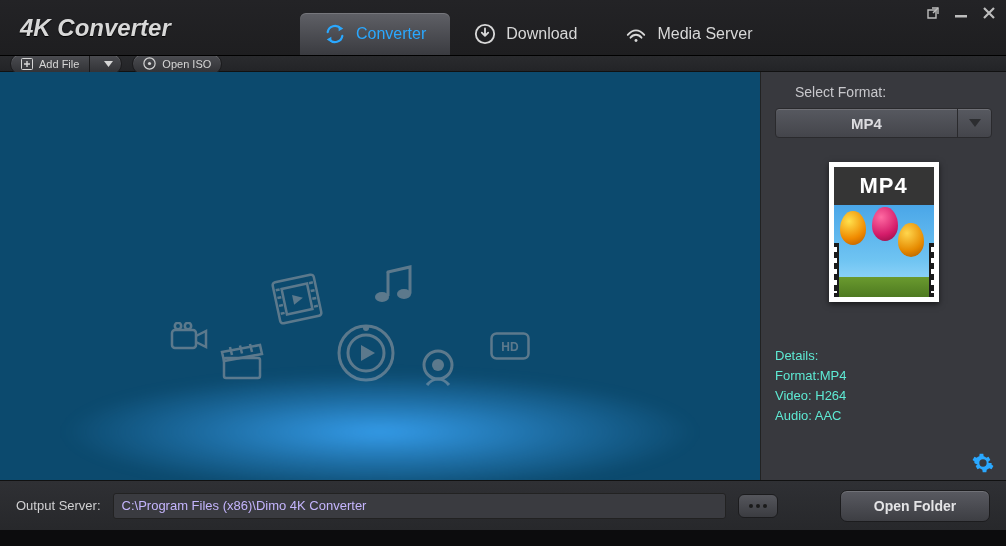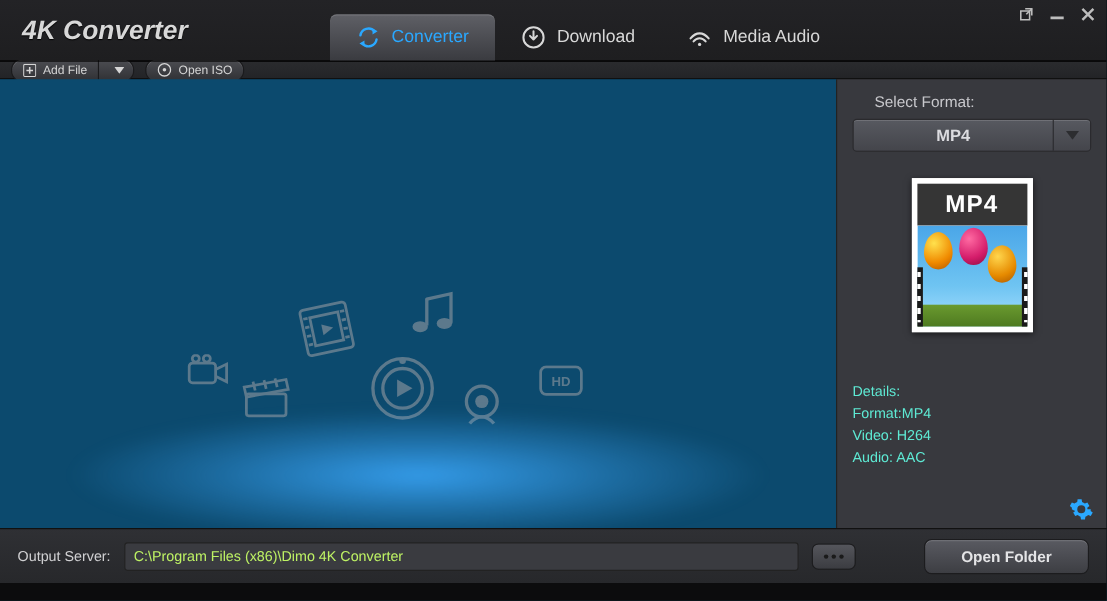--- a/index.html
+++ b/index.html
@@ -38,21 +38,21 @@
   .b2 { left:38px; top:2px; background:radial-gradient(circle at 35% 30%, #ff6aa2, #d41c6a 60%, #8a0d40); }
   .b3 { left:64px; top:18px; background:radial-gradient(circle at 35% 30%, #ffd64d, #e68a00 60%, #a85600); }
   .sprocket { position:absolute; top:38px; bottom:0; width:10px; background:#1a1a1a; }
   .sprocket.l { left:-5px; }
   .sprocket.r { right:-5px; }
   .sprocket::before { content:""; position:absolute; left:2px; right:2px; top:4px; bottom:4px; background:repeating-linear-gradient(to bottom, #fff 0 5px, #1a1a1a 5px 11px); }
   .details { margin-top:44px; font-size:13px; line-height:20px; color:#5eead4; }
   .gear { position:absolute; right:12px; bottom:6px; color:#2aa8ff; cursor:pointer; }
   .footer { height:50px; background:linear-gradient(#2f3034,#27282b); display:flex; align-items:center; padding:0 16px; gap:12px; border-top:1px solid #111; }
   .out-label { color:#d0d0d2; font-size:13px; white-space:nowrap; }
-  .out-path { flex:1; height:26px; background:#3a3b40; border:1px solid #222; border-radius:3px; color:#bef264; font-size:13px; padding:0 8px; outline:none; }
+  .out-path { flex:1; height:26px; background:#3a3b40; border:1px solid #222; border-radius:3px; color:#c4b5fd; font-size:13px; padding:0 8px; outline:none; }
   .browse { width:40px; height:24px; background:linear-gradient(#55565c,#3b3c41); border:1px solid #1c1c1e; border-radius:6px; display:flex; align-items:center; justify-content:center; cursor:pointer; gap:3px; }
   .browse span { width:4px; height:4px; background:#1a1a1a; border-radius:50%; }
   .open-folder { width:150px; height:32px; background:linear-gradient(#595a61,#3d3e43); border:1px solid #1c1c1e; border-radius:7px; color:#e4e4e6; font-weight:bold; font-size:14px; cursor:pointer; box-shadow:inset 0 1px 0 rgba(255,255,255,0.15); margin-left:50px; }
   svg { display:block; }
 </style>
 </head>
 <body>
 
 <div class="titlebar">
   <div class="app-title">4K Converter</div>
@@ -76,21 +76,21 @@
       <span>Download</span>
     </div>
     <div class="tab">
       <span class="ticon">
         <svg width="22" height="22" viewBox="0 0 24 24">
             <path d="M3 13c2.5-3 6-5 9-5s6.5 2 9 5" fill="none" stroke="#d8d8d8" stroke-width="2" stroke-linecap="round"></path>
             <path d="M6 16c1.6-2 3.8-3.2 6-3.2s4.4 1.2 6 3.2" fill="none" stroke="#d8d8d8" stroke-width="2" stroke-linecap="round"></path>
             <circle cx="12" cy="19" r="1.6" fill="#d8d8d8"></circle>
           </svg>
       </span>
-      <span>Media Audio</span>
+      <span>Media Server</span>
     </div>
   </div>
   <div class="winctrls">
     <span>
       <svg width="14" height="14" viewBox="0 0 14 14">
           <path d="M2 4h8v8H2z" fill="none" stroke="#bdbdbd" stroke-width="1.4"></path>
           <path d="M6 2h6v6" fill="none" stroke="#bdbdbd" stroke-width="1.4"></path>
           <path d="M12 2L7 7" stroke="#bdbdbd" stroke-width="1.4"></path>
         </svg>
     </span>

